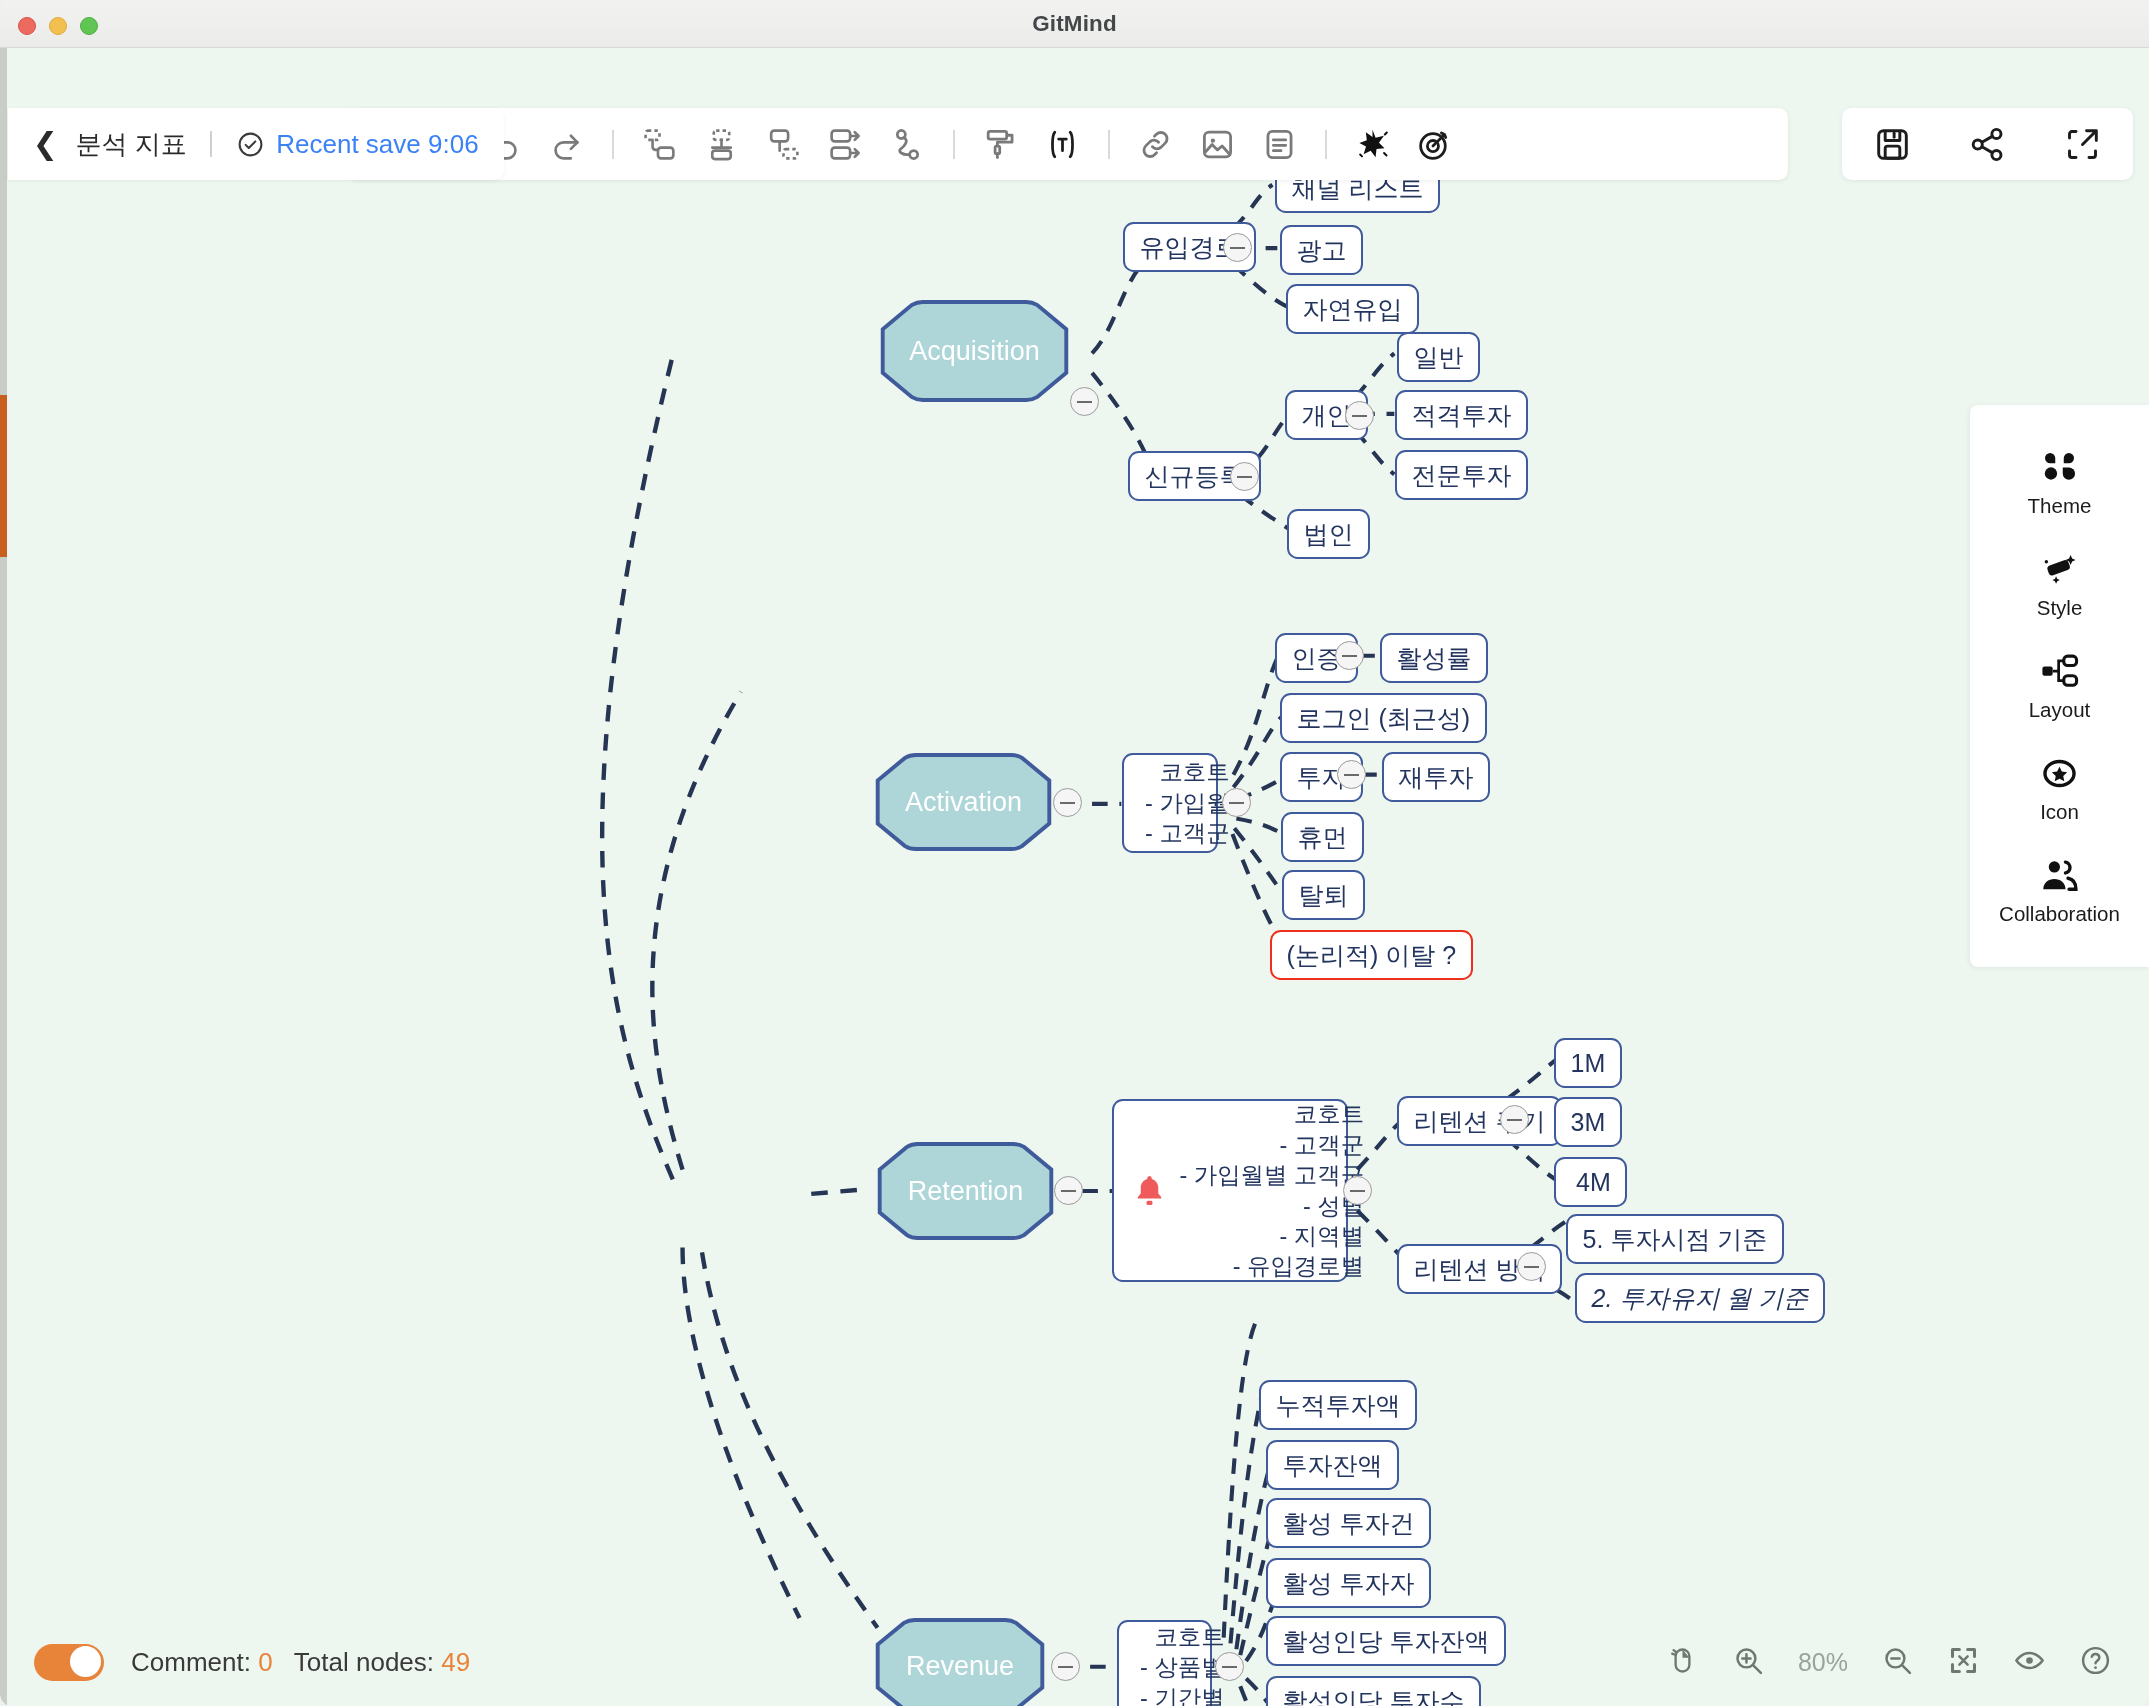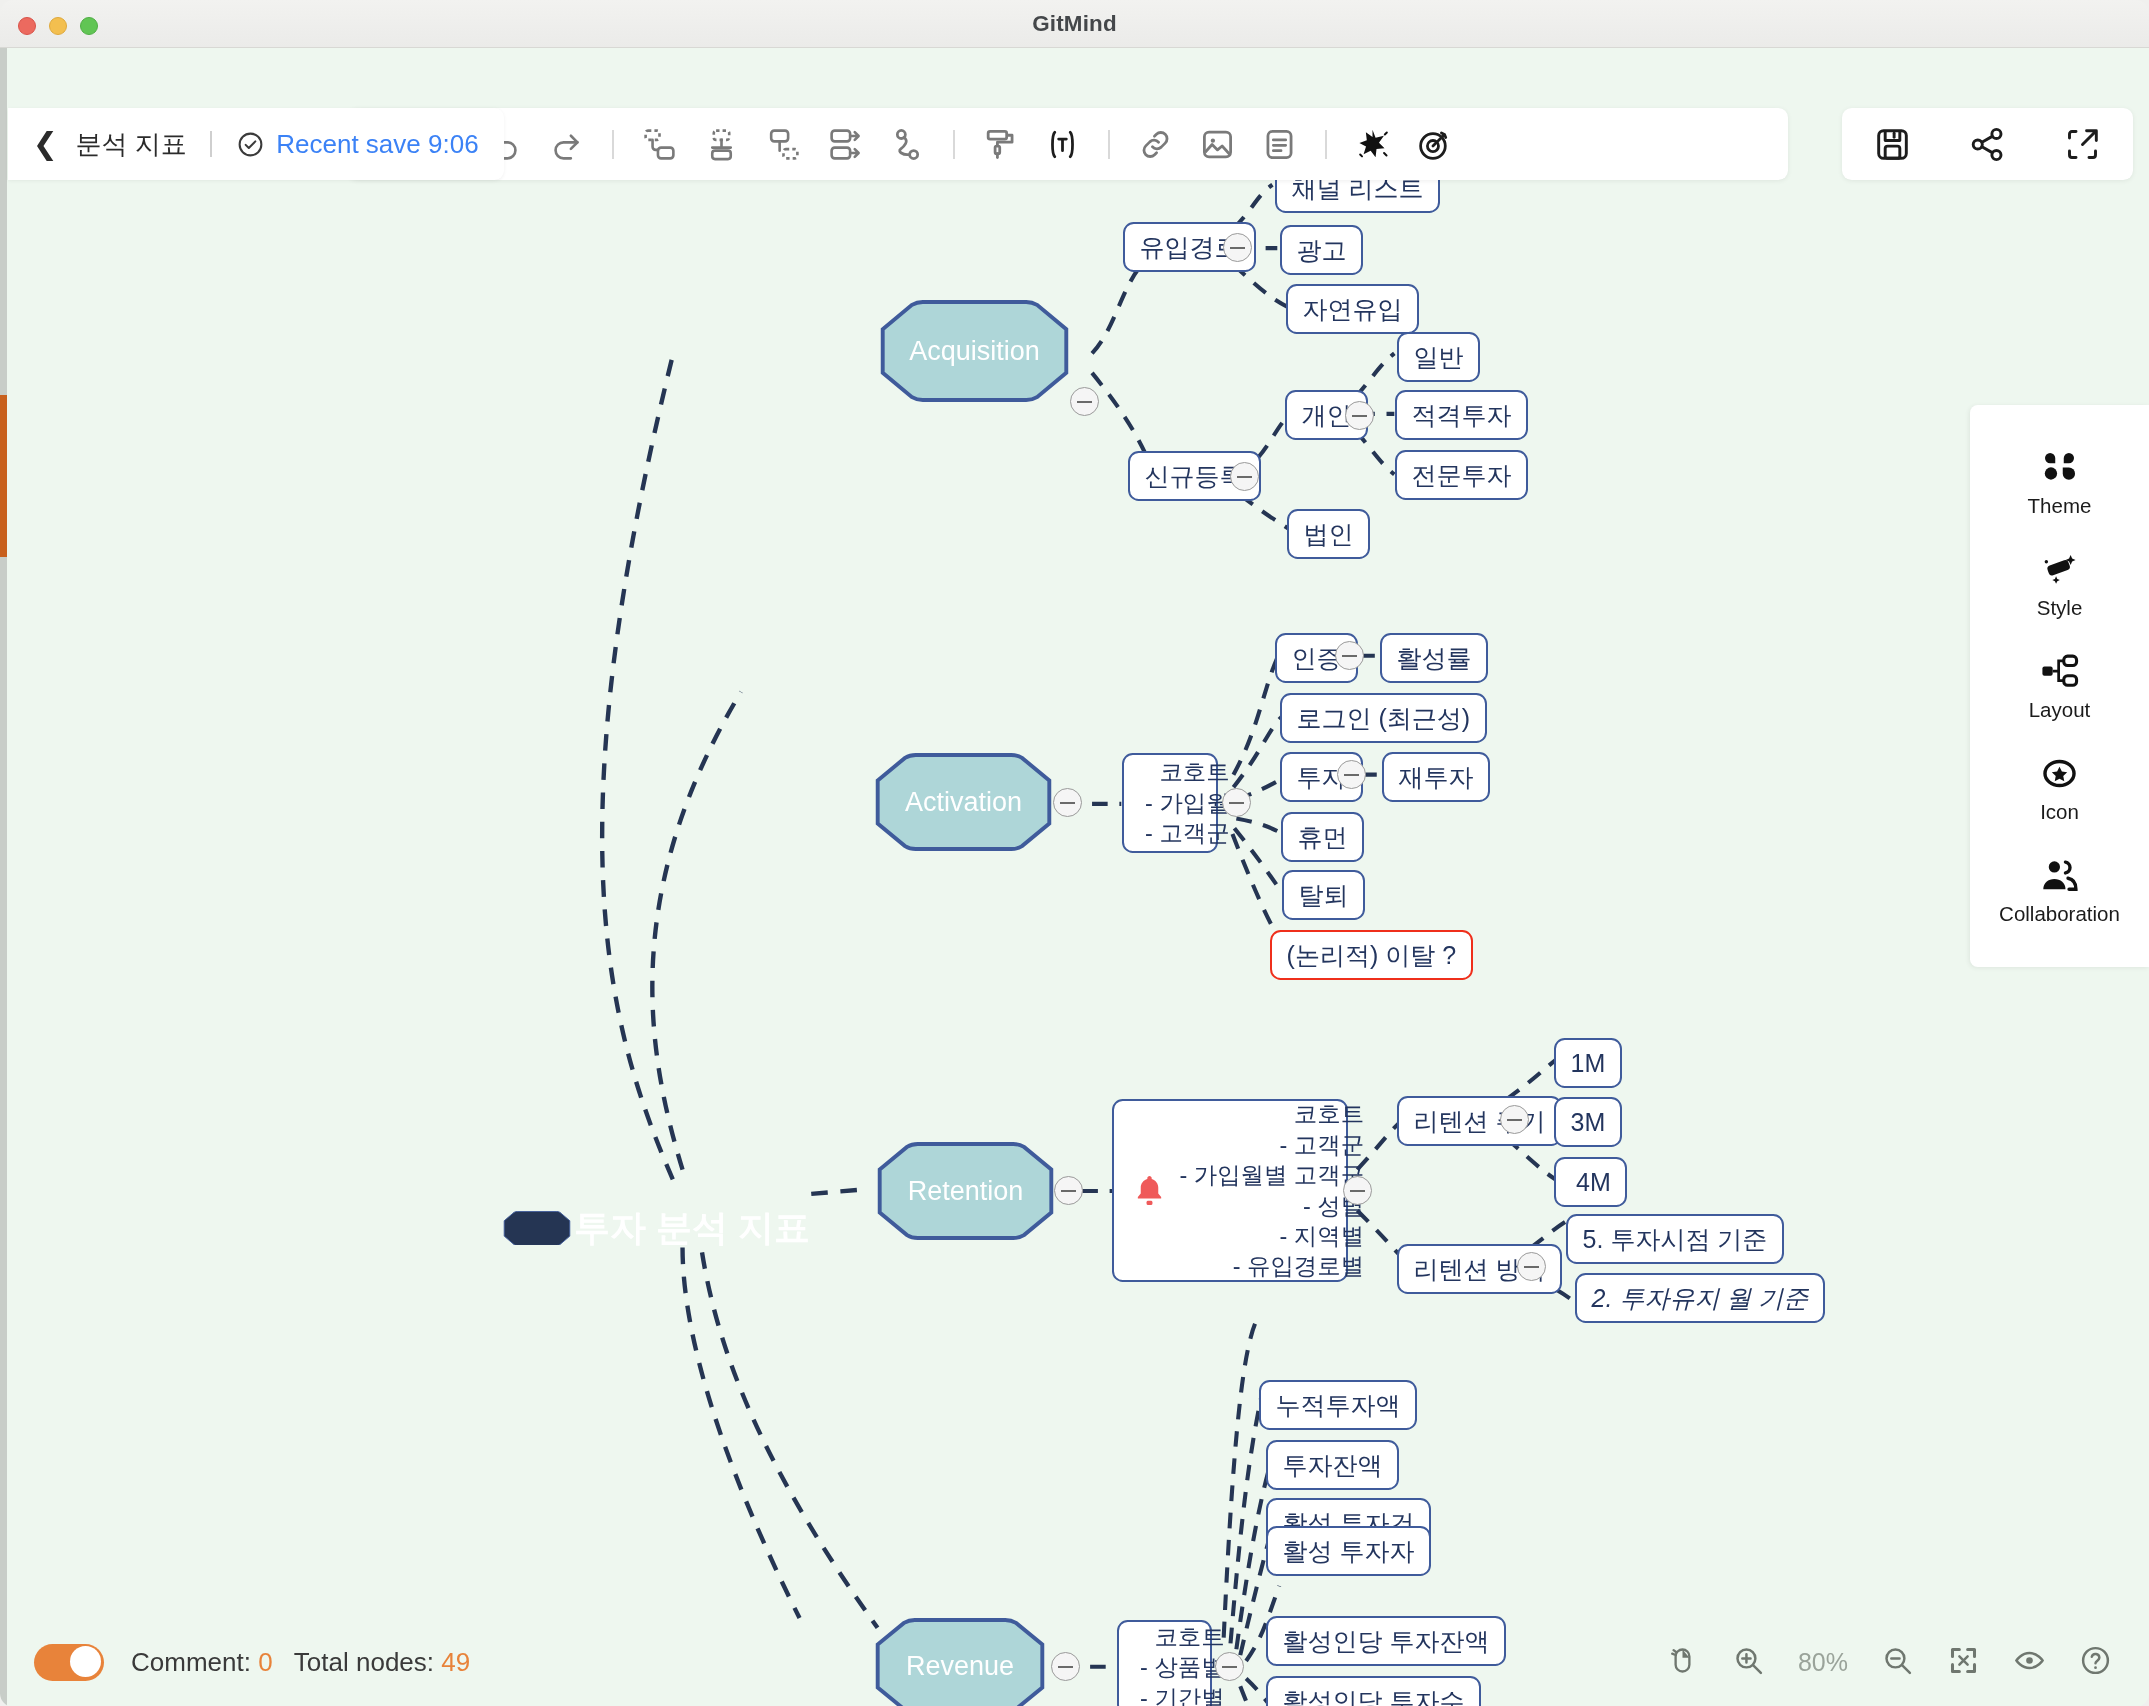--- a/index.html
+++ b/index.html
@@ -225,26 +225,20 @@
           <path d="M1255,1630 C1265,1420 1275,1330 1290,1302"></path>
           <path d="M1262,1636 C1275,1480 1285,1420 1298,1363"></path>
           <path d="M1268,1642 C1282,1540 1292,1490 1305,1444"></path>
           <path d="M1272,1648 C1288,1580 1296,1550 1308,1505"></path>
           <path d="M1278,1654 C1295,1630 1300,1610 1312,1577"></path>
           <path d="M1278,1672 C1295,1688 1302,1700 1314,1714"></path>
           <path d="M1272,1680 C1288,1720 1296,1745 1306,1780"></path>
         </g>
       </svg>
 
-      <div class="rootnode" style="left:500px; top:1107px; width:310px; height:146px;">
-        <svg class="hexbg" viewBox="0 0 318 150" preserveAspectRatio="none">
-          <path d="M18 42 L60 6 Q66 2 74 2 L244 2 Q252 2 258 6 L300 42 L300 108 L258 144 Q252 148 244 148 L74 148 Q66 148 60 144 L18 108 Z" fill="#253553" stroke="#3f5b9b" stroke-width="4"></path>
-        </svg>
-        <span class="hextxt" style="white-space:pre">투자 분석 지표</span>
-      </div>
 
       <div class="hexnode" style="left:871px; top:252px; width:207px; height:102px;">
         <svg class="hexbg" viewBox="0 0 212 105" preserveAspectRatio="none">
           <path d="M12 30 L42 5 Q47 2 53 2 L159 2 Q165 2 170 5 L200 30 L200 75 L170 100 Q165 103 159 103 L53 103 Q47 103 42 100 L12 75 Z" fill="#aed6d8" stroke="#3f5b9b" stroke-width="4"></path>
         </svg>
         <span class="hextxt">Acquisition</span>
       </div>
       <div class="collapse" style="left:1070px; top:339px;"></div>
 
       <div class="node" style="left:1123px; top:174px;">
@@ -396,21 +390,21 @@
 
       <div class="node" style="left:1259px; top:1332px;">
         <span>누적투자액</span>
       </div>
       <div class="node" style="left:1266px; top:1392px;">
         <span>투자잔액</span>
       </div>
       <div class="node" style="left:1266px; top:1450px;">
         <span>활성 투자건</span>
       </div>
-      <div class="node" style="left:1266px; top:1478px;">
+      <div class="node" style="left:1266px; top:1510px;">
         <span>활성 투자자</span>
       </div>
       <div class="node" style="left:1266px; top:1568px;">
         <span>활성인당 투자잔액</span>
       </div>
       <div class="node" style="left:1266px; top:1628px;">
         <span>활성인당 투자수</span>
       </div>
 
     </div>

